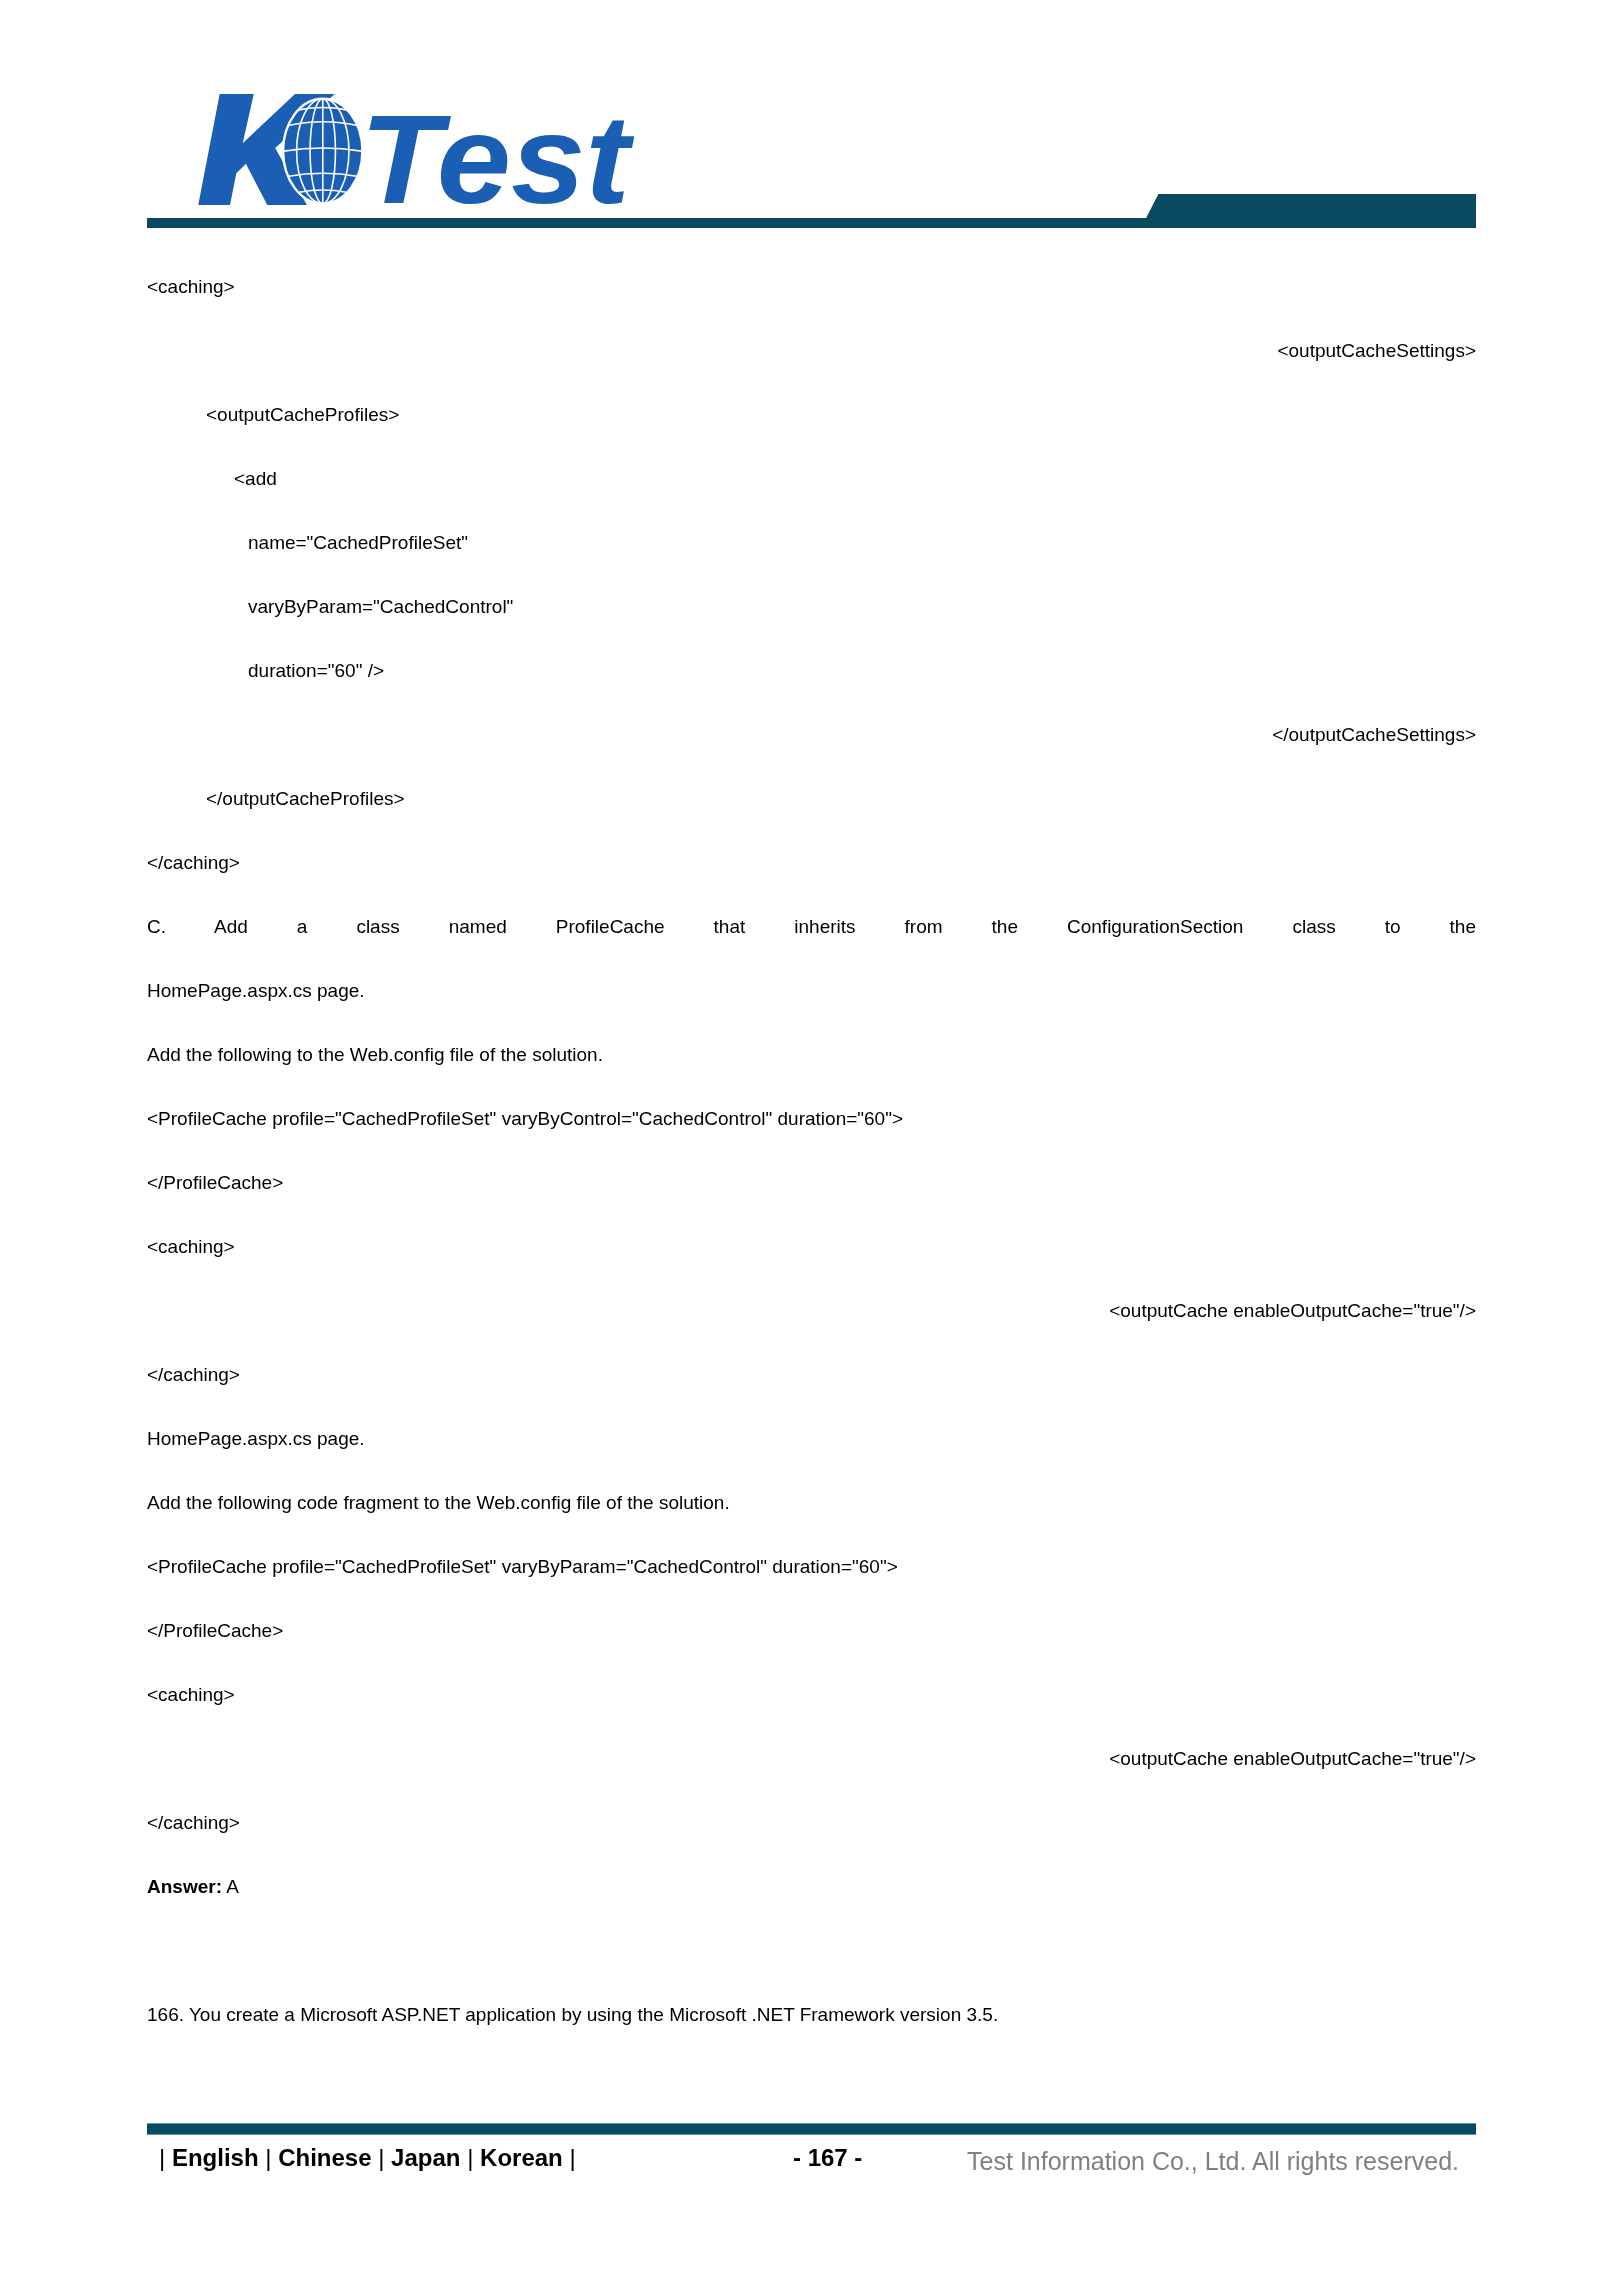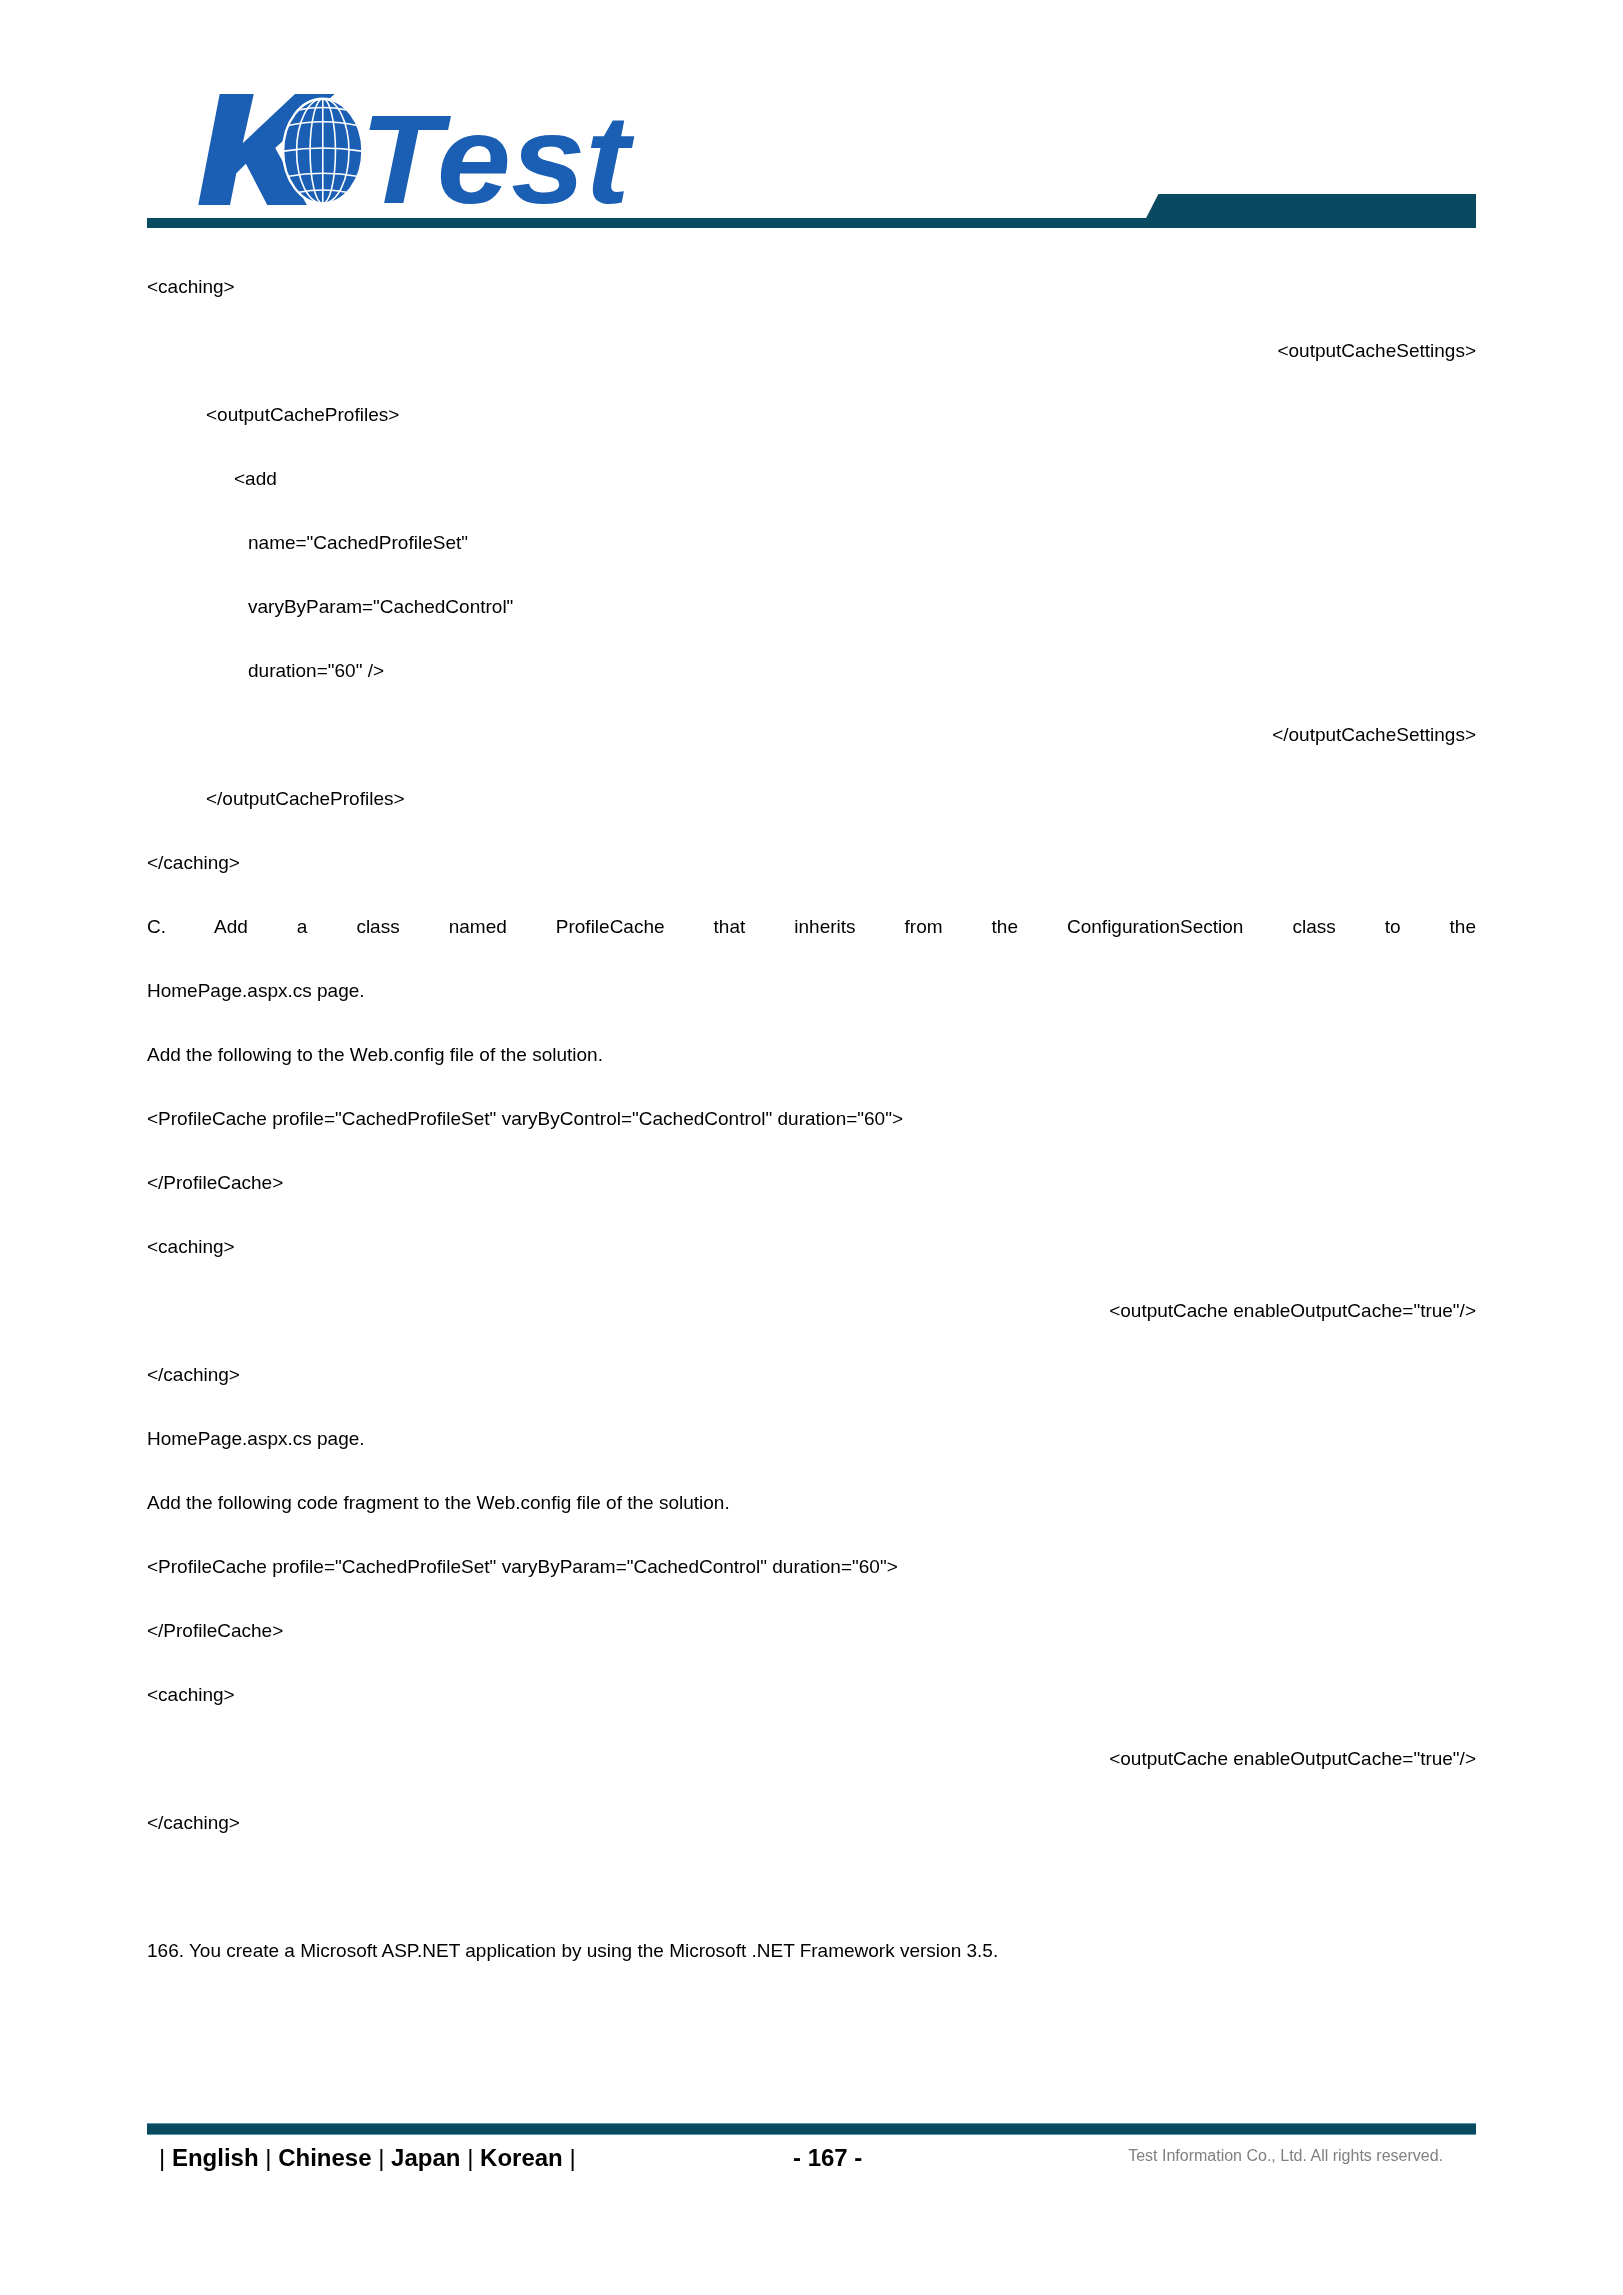--- a/index.html
+++ b/index.html
@@ -15,21 +15,21 @@
   .i1 { padding-left: 29px; text-align: right; } .i2 { padding-left: 59px; } .i3 { padding-left: 87px; } .i4 { padding-left: 101px; }
   .bold { font-weight: bold; }
   .spacer { height: 64px; }
   .footer-bar { position: absolute; left: 147px; top: 2123px; width: 1329px; height: 9.5px; background: #0a4a61;
                 border-top: 0.8px solid #5a9ab0; border-bottom: 0.8px solid #5a9ab0; }
   .footer { position: absolute; left: 159px; top: 2144px; width: 1300px; height: 40px; font-size: 24px; }
   .footer-langs { position: absolute; left: 0; top: 0; text-align: right; }
   .footer-langs .lang { font-weight: bold; color: #000; text-decoration: none; }
   .footer-langs .sep { color: #000; font-weight: normal; }
   .footer-page { position: absolute; left: 634px; top: 0; font-weight: bold; }
-  .footer-copy { position: absolute; right: 16px; top: 3.2px; font-size: 16px; color: #808080; margin-left: 44px; }
+  .footer-copy { position: absolute; right: 0; top: 3.2px; font-size: 25px; color: #808080; margin-left: 44px; }
 </style>
 </head>
 <body>
 
 <div class="logo">
   <svg width="452" height="115" viewBox="0 0 570 145">
 
     <polygon points="18,140 45,0 88,0 74,62 140,0 190,0 115,68 155,140 105,140 78,88 66,100 58,140" fill="#1a5fb4"></polygon>
 
     <g>
@@ -69,20 +69,21 @@
   <div class="line">&lt;caching&gt;</div>
   <div class="line i1">&lt;outputCache enableOutputCache="true"/&gt;</div>
   <div class="line">&lt;/caching&gt;</div>
   <div class="line">HomePage.aspx.cs page.</div>
   <div class="line">Add the following code fragment to the Web.config file of the solution.</div>
   <div class="line">&lt;ProfileCache profile="CachedProfileSet" varyByParam="CachedControl" duration="60"&gt;</div>
   <div class="line">&lt;/ProfileCache&gt;</div>
   <div class="line">&lt;caching&gt;</div>
   <div class="line i1">&lt;outputCache enableOutputCache="true"/&gt;</div>
   <div class="line">&lt;/caching&gt;</div>
+  <div class="line"><span class="bold">Answer:</span><span> A</span></div>
   <div class="spacer"></div>
   <div class="line">166. You create a Microsoft ASP.NET application by using the Microsoft .NET Framework version 3.5.</div>
 </div>
 
 <div class="footer-bar"></div>
 
 <div class="footer">
   <div class="footer-langs">
     <span class="sep">|</span>
     <span class="lang">English</span>

